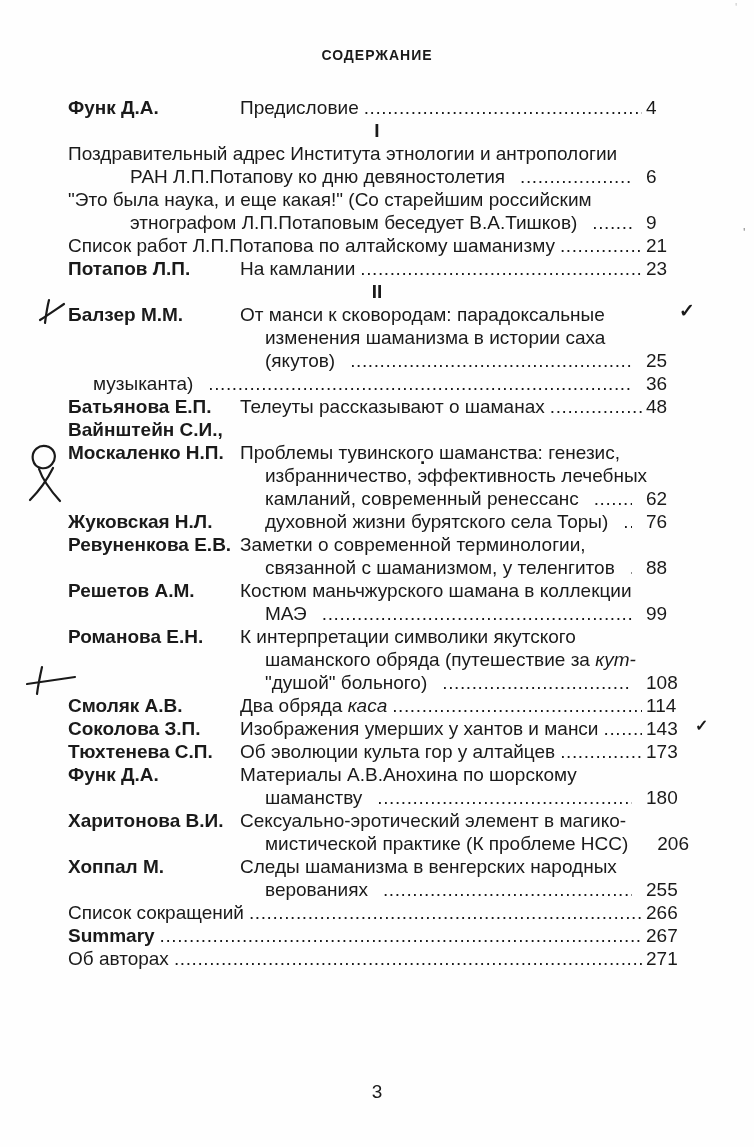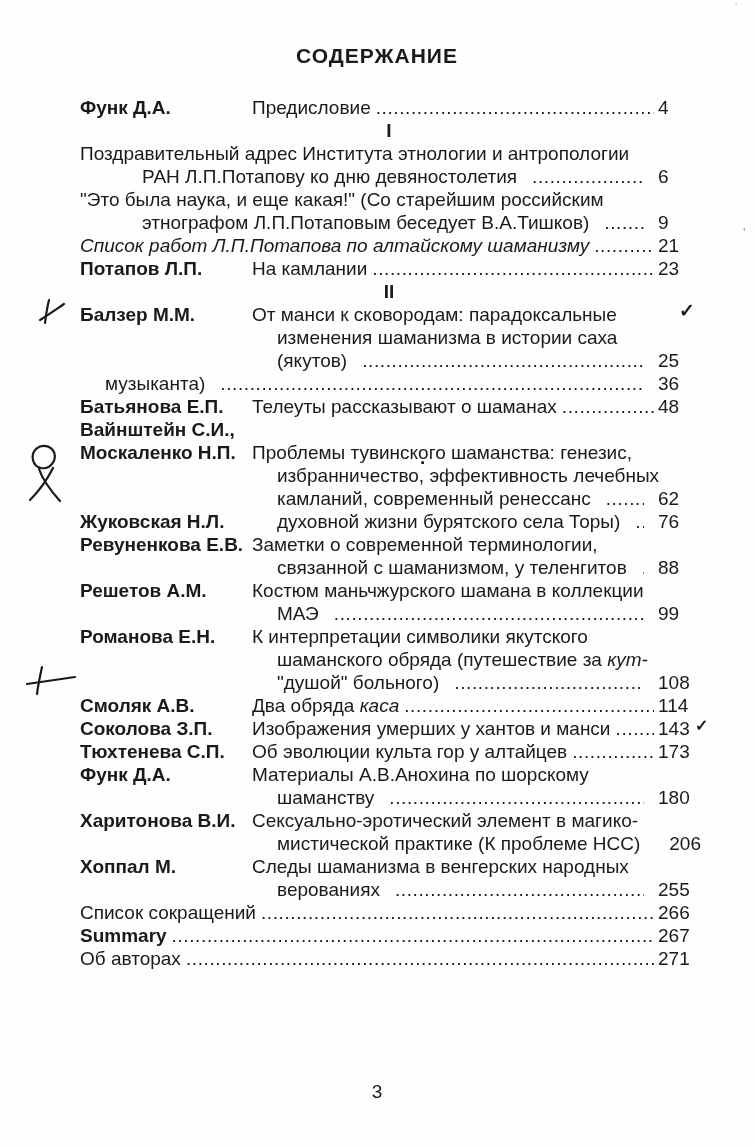--- a/index.html
+++ b/index.html
@@ -15,27 +15,27 @@
     font-family: "Liberation Sans", sans-serif;
     font-size: 19px;
     line-height: 23px;
     color: #1a1a1a;
   }
   .doc-title {
     position: absolute;
     top: 44px; left: 0;
     width: 754px;
     text-align: center;
-    font-size: 21px;
+    font-size: 14px;
     font-weight: bold;
     letter-spacing: 1px;
   }
   .content {
     position: absolute;
-    left: 80px; top: 96px;
+    left: 68px; top: 96px;
     width: 618px;
   }
   .heading {
     text-align: center;
     font-weight: bold;
   }
   .row { display: flex; align-items: flex-start; }
   .author {
     flex: 0 0 172px;
     width: 172px;
@@ -55,21 +55,21 @@
     white-space: nowrap;
     letter-spacing: 0.6px;
     margin-left: 5px;
   }
   .pagenum {
     flex: 0 0 40px;
     text-align: left;
     padding-left: 4px;
     white-space: nowrap;
   }
-  .style-italic .txt { font-style: italic; }
+  .style-italic .txt { }
   .style-bold-italic .txt { font-weight: bold; }
   .txt i { font-style: italic; }
   .page-num-bottom {
     position: absolute;
     top: 1080px; left: 0;
     width: 754px;
     text-align: center;
     font-size: 19px;
   }
   .ann {

